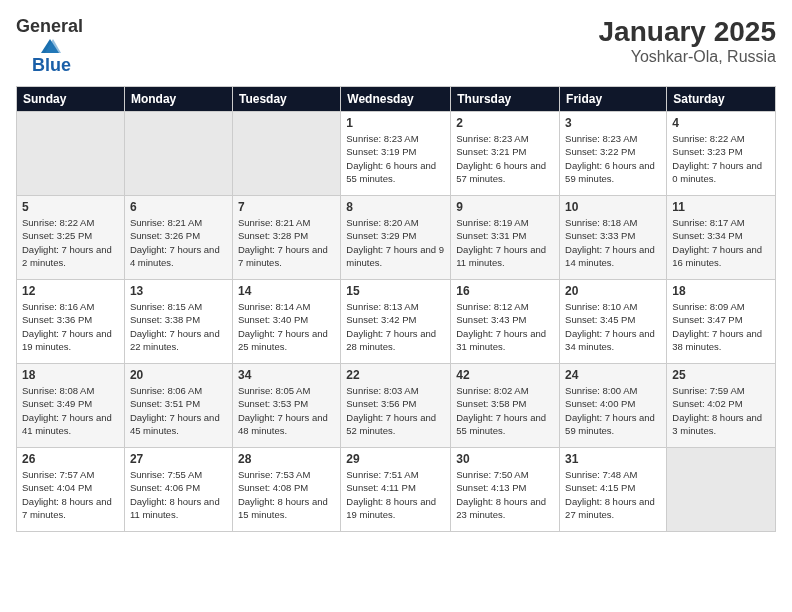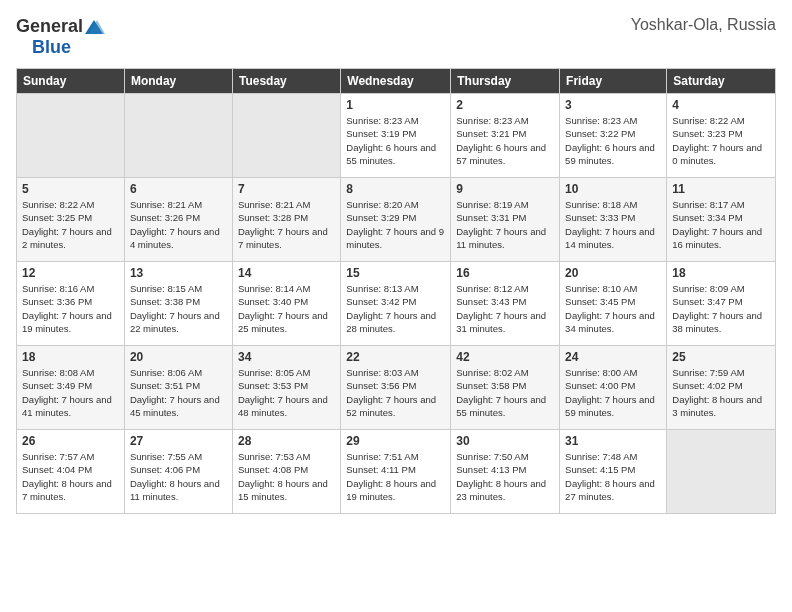--- a/index.html
+++ b/index.html
@@ -24,20 +24,21 @@
     .logo {
       display: flex;
       flex-direction: column;
       align-items: flex-start;
     }
     .logo-text {
       display: flex;
       align-items: center;
       font-size: 18px;
       font-weight: bold;
+      flex-direction: column;
     }
     .logo-general {
       color: #333;
     }
     .logo-blue {
       color: #1a5fa8;
       text-align: center;
     }
     .title-block {
       text-align: right;
@@ -51,21 +52,21 @@
       font-size: 16px;
       font-weight: normal;
       color: #555;
     }
     .calendar {
       width: 100%;
       border-collapse: collapse;
       border: 1px solid #ccc;
     }
     .calendar thead tr th {
-      background-color: #404040;
+      background-color: #0f172a;
       color: #fff;
       font-size: 12px;
       font-weight: bold;
       padding: 5px 6px;
       text-align: left;
       border: 1px solid #ccc;
     }
     .calendar tbody tr td {
       vertical-align: top;
       border: 1px solid #ccc;
@@ -109,20 +110,21 @@
           <polygon points="11,2 20,16 2,16" fill="#1a6faf"></polygon>
           <polygon points="14,2 22,16 6,16" fill="#2a7fc0" opacity="0.5"></polygon>
         </svg>
       </div>
       <div style="display:flex; align-items:center;">
         <span style="width:14px; height:14px; display:inline-block;"></span>
         <span class="logo-blue" style="color:#1a5fa8; font-size:18px; font-weight:bold; margin-left:2px;">Blue</span>
       </div>
     </div>
     <div class="title-block">
+      <h1>January 2025</h1>
       <h2>Yoshkar-Ola, Russia</h2>
     </div>
   </div>
 
   <table class="calendar">
     <thead>
       <tr>
         <th>Sunday</th>
         <th>Monday</th>
         <th>Tuesday</th>

